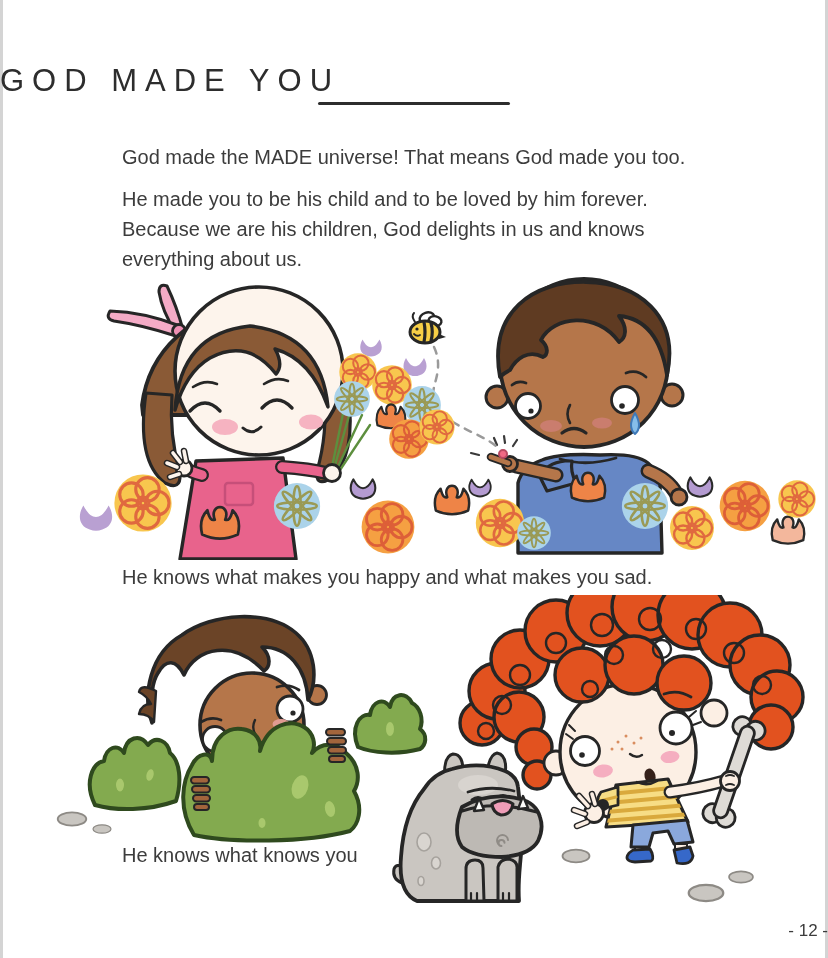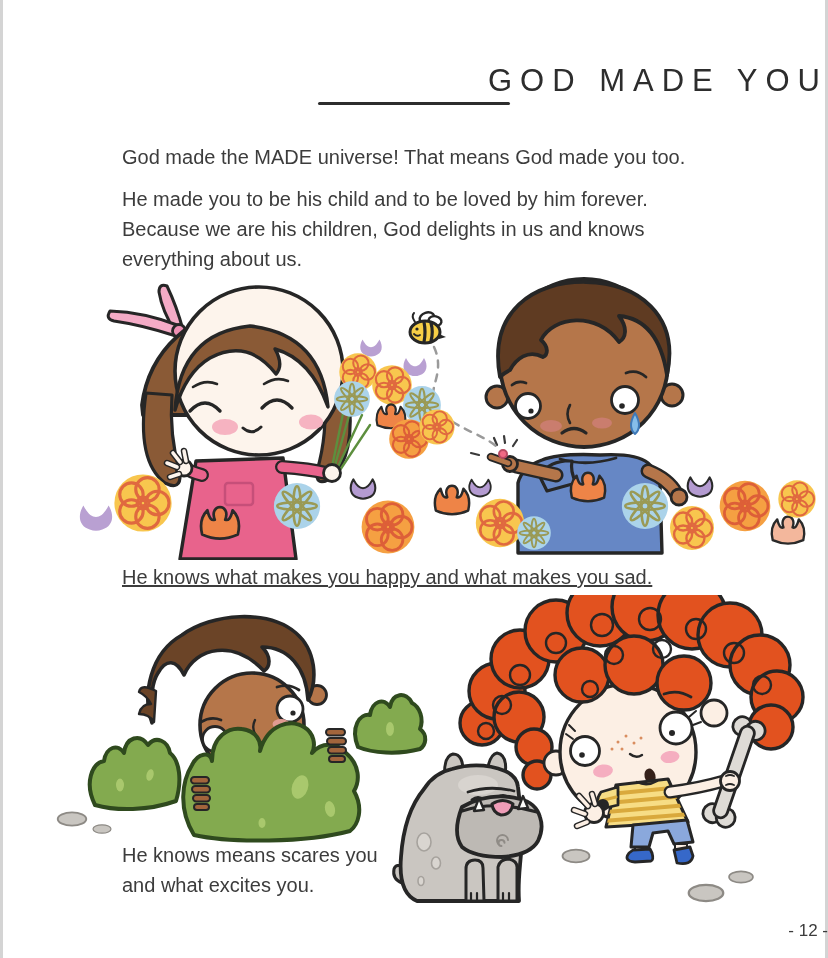--- a/index.html
+++ b/index.html
@@ -1,27 +1,27 @@
 <!DOCTYPE html>
 <html><head>
 <meta charset="utf-8">
 <style>
   html,body{margin:0;padding:0;background:#ffffff;}
   .page{position:relative;width:828px;height:958px;background:#fff;overflow:hidden;
         font-family:"Liberation Sans",sans-serif;color:#3a3a3a;}
   .edge{position:absolute;top:0;width:3px;height:100%;background:#d4d4d4;}
   .edge-left{left:0;} .edge-right{right:0;}
-  .title{position:absolute;top:63px;left:0;width:100%;text-align:right;
+  .title{position:absolute;top:63px;left:0;width:100%;text-align:left;
          font-size:31px;letter-spacing:8px;font-weight:400;color:#2d2d2d;}
   .rule{position:absolute;top:102px;left:50%;transform:translateX(-50%);
         width:192px;height:3px;background:#2d2d2d;border-radius:2px;}
   .para{position:absolute;left:122px;font-size:20px;line-height:30px;color:#3c3c3c;}
   #p1{top:142px;width:660px;}
   #p2{top:184px;width:600px;}
-  #cap1{top:562px;width:690px;text-decoration:underline;}
+  #cap1{top:562px;width:690px;}
   #cap2{top:840px;width:330px;z-index:5;}
   .pagenum{position:absolute;top:921px;left:0;width:100%;text-align:right;
            font-size:17px;color:#3c3c3c;}
   svg.scene{position:absolute;left:0;}
   #scene1{top:275px;}
   #scene2{top:595px;}
 </style>
 </head>
 <body>
 
@@ -416,19 +416,18 @@
 
       <g>
         <use href="#pebble" transform="translate(576,261) scale(0.9)"></use>
         <use href="#pebble" transform="translate(706,298) scale(1.15)"></use>
         <use href="#pebble" transform="translate(741,282) scale(0.8)"></use>
       </g>
     </g>
   </svg>
 
   <div class="para" id="cap2">
-    <div>He knows means scares you</div>
-    <div>and what excites you.</div>
+    <div>He knows what knows you</div>
   </div>
 
   <div class="pagenum">- 12 -</div>
 
 </div>
 
 </body></html>

